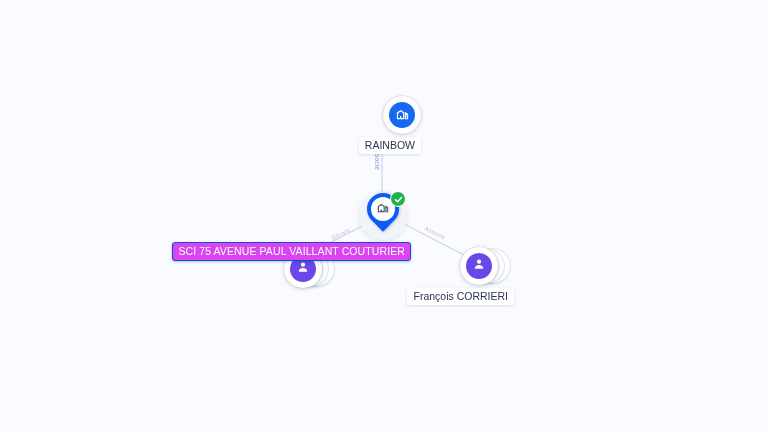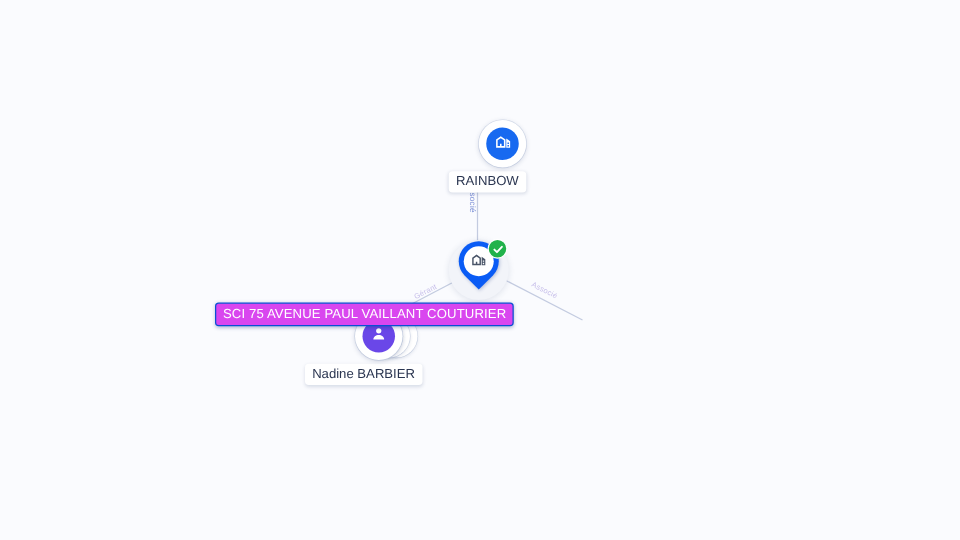--- a/index.html
+++ b/index.html
@@ -263,17 +263,34 @@
         <div class="avatar-disc">
           <span>
             <svg width="14" height="14" viewBox="0 0 24 24" fill="#ffffff">
               <circle cx="12" cy="8" r="3.6"></circle>
               <path d="M4.6 20c0-4.1 3.3-6.4 7.4-6.4s7.4 2.3 7.4 6.4H4.6z"></path>
             </svg>
           </span>
         </div>
       </div>
     </div>
-    <div class="node-label">Nadine BARBIER</div>
-  </div>
-
+  </div>
+
+  <div class="node" style="left:434px; top:247px; width:80px;">
+    <div class="stack-node" style="margin-left:-6px;">
+      <div class="stack-card s3"></div>
+      <div class="stack-card s2"></div>
+      <div class="stack-card s1"></div>
+      <div class="front">
+        <div class="avatar-disc">
+          <span>
+            <svg width="14" height="14" viewBox="0 0 24 24" fill="#ffffff">
+              <circle cx="12" cy="8" r="3.6"></circle>
+              <path d="M4.6 20c0-4.1 3.3-6.4 7.4-6.4s7.4 2.3 7.4 6.4H4.6z"></path>
+            </svg>
+          </span>
+        </div>
+      </div>
+    </div>
+    <div class="node-label">François CORRIERI</div>
+  </div>
 
 </div>
 
 </body></html>

